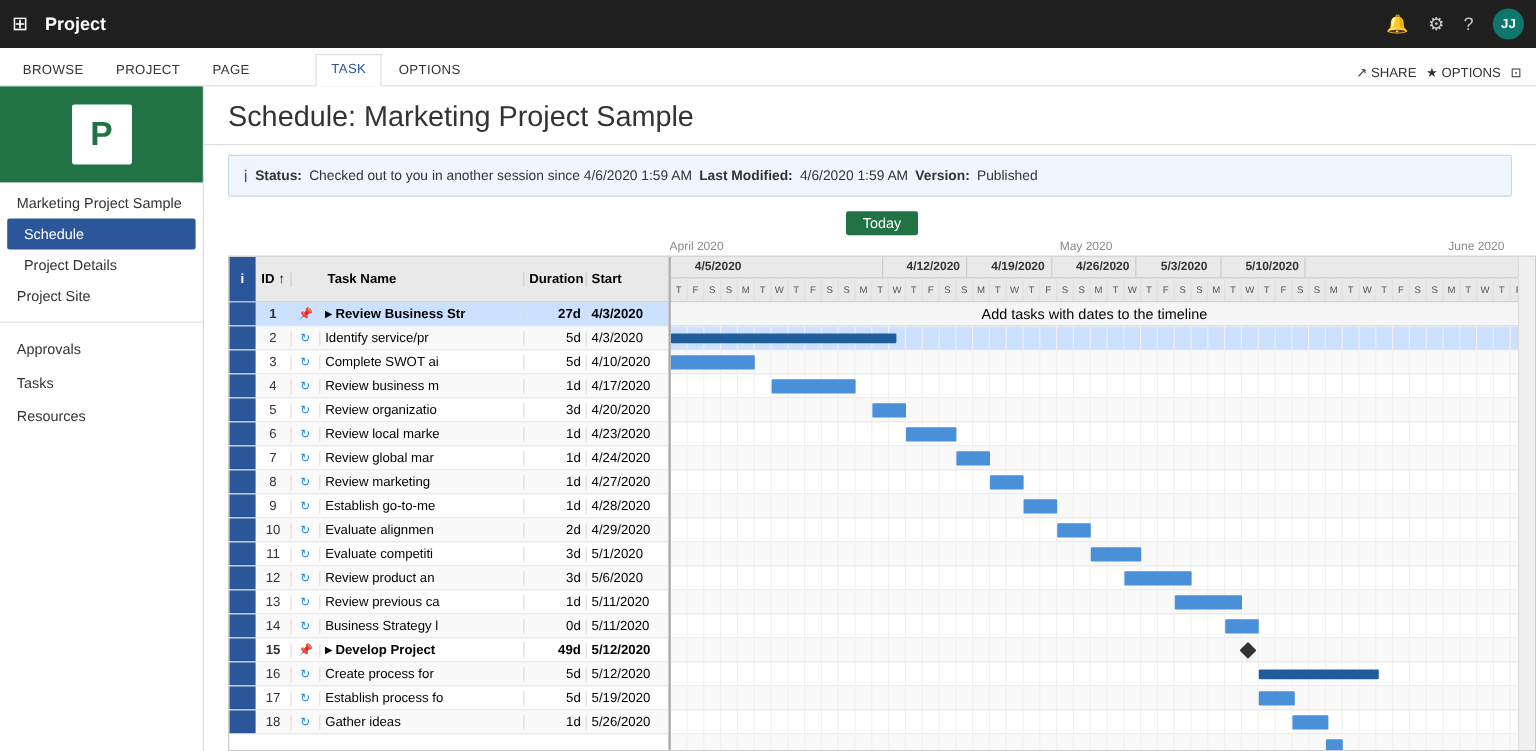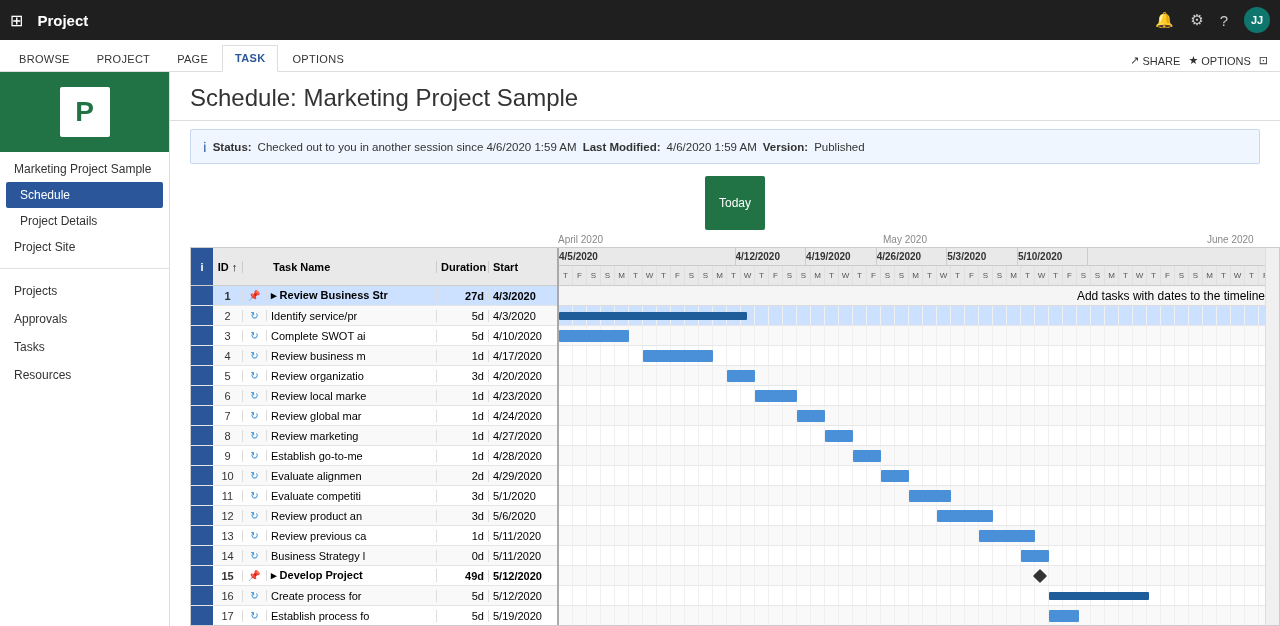--- a/index.html
+++ b/index.html
@@ -63,23 +63,24 @@
       letter-spacing: 0.3px;
       border: 1px solid transparent;
       border-bottom: none;
       margin-right: 1px;
     }
     .ribbon-tab.active {
       background: #fff;
       border-color: #ddd;
       border-bottom: 1px solid #fff;
       color: #2b579a;
-      font-weight: 700;
+      font-weight: 400;
       margin-bottom: -1px;
       padding-bottom: 7px;
+      margin-left: 41px;
     }
     .ribbon-actions {
       margin-left: auto;
       display: flex;
       align-items: center;
       gap: 8px;
       padding-right: 12px;
       padding-bottom: 4px;
     }
     .ribbon-action-btn {
@@ -191,21 +192,21 @@
     }
     .today-btn-row {
       display: flex;
       justify-content: center;
       padding: 4px 0;
     }
     .today-btn {
       background: #217346;
       color: #fff;
       border: none;
-      padding: 20px 14px;
+      padding: 3px 14px;
       font-size: 12px;
       border-radius: 2px;
       cursor: pointer;
     }
 
     .gantt-container {
       display: flex;
       flex: 1;
       overflow: hidden;
       border: 1px solid #ccc;
@@ -269,21 +270,21 @@
     }
     .gantt-months {
       display: flex;
       height: 18px;
       border-bottom: 1px solid #ccc;
       font-size: 10px;
       align-items: center;
     }
     .gantt-month {
       border-right: 1px solid #ccc;
-      padding: 0 0;
+      padding: 0 20px;
       height: 100%;
       display: flex;
       align-items: center;
       font-weight: 600;
       color: #333;
       overflow: hidden;
     }
     .gantt-days {
       display: flex;
       height: 20px;
@@ -375,21 +376,20 @@
     <div class="sidebar-logo">
       <div class="sidebar-logo-inner">
         <span class="sidebar-logo-p">P</span>
       </div>
     </div>
     <div class="sidebar-project-name">Marketing Project Sample</div>
     <div class="sidebar-nav-item active">Schedule</div>
     <div class="sidebar-nav-item">Project Details</div>
     <div class="sidebar-nav-item" style="padding-left:14px;">Project Site</div>
     <div class="sidebar-divider"></div>
-    <div class="sidebar-section-item">Projects</div>
     <div class="sidebar-section-item">Approvals</div>
     <div class="sidebar-section-item">Tasks</div>
     <div class="sidebar-section-item">Resources</div>
   </div>
 
   <div class="main-content">
     <div class="page-header">
       <div class="page-title">Schedule: Marketing Project Sample</div>
     </div>
     <div class="status-bar">
@@ -668,21 +668,21 @@
                 <div class="gantt-day">F</div>
                 <div class="gantt-day">S</div>
                 <div class="gantt-day">S</div>
                 <div class="gantt-day">M</div>
                 <div class="gantt-day">T</div>
                 <div class="gantt-day">W</div>
                 <div class="gantt-day">T</div>
                 <div class="gantt-day">F</div>
               </div>
           </div>
-          <div style="position:relative; display:flex; align-items:center; justify-content:flex-end; height:20px; background:#f5f5f5; border-bottom:1px solid #ddd;">
+          <div style="position:relative; display:flex; align-items:center; justify-content:center; height:20px; background:#f5f5f5; border-bottom:1px solid #ddd;">
             <span>Add tasks with dates to the timeline</span>
           </div>
           <div class="gantt-body" id="gantt-body">
               <div class="gantt-row selected" style="min-width: 882px; width: 100%;">
                 <div class="gantt-cell"></div>
                 <div class="gantt-cell"></div>
                 <div class="gantt-cell"></div>
                 <div class="gantt-cell"></div>
                 <div class="gantt-cell"></div>
                 <div class="gantt-cell"></div>

